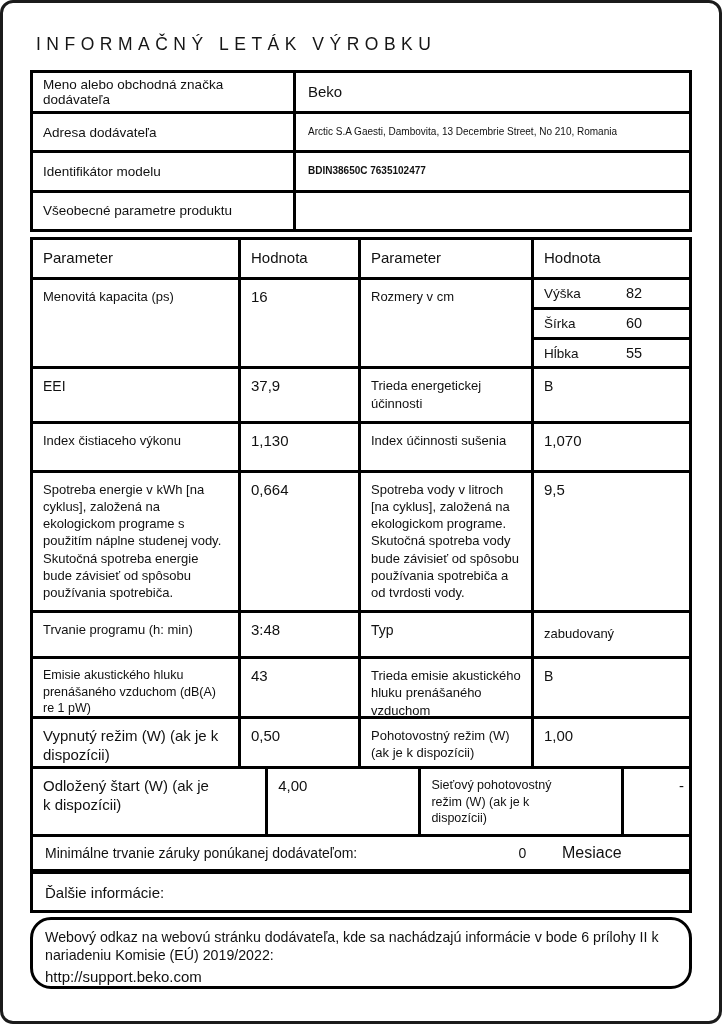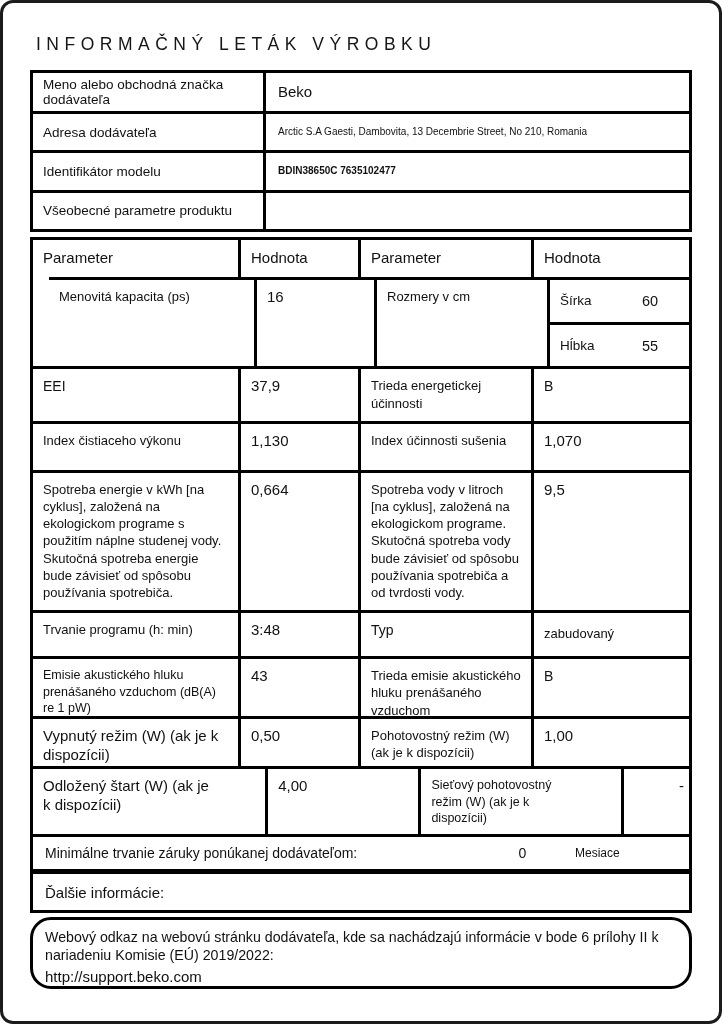--- a/index.html
+++ b/index.html
@@ -8,36 +8,36 @@
   .page { position: relative; width: 722px; height: 1024px; background: #fff; overflow: hidden; }
   .frame { position: absolute; inset: 0; border: 3px solid #1b1b1b; border-radius: 13px; pointer-events: none; }
   .title { position: absolute; left: 36px; top: 34px; font-size: 17.5px; letter-spacing: 5.5px; color: #161616; font-weight: 500; }
 
   .box { position: absolute; left: 30px; width: 662px; border: 3px solid #000; background: #fff; }
 
   
   .info-table { top: 70px; height: 162px; display: flex; flex-direction: column; }
   .info-row { display: flex; flex: 1; border-top: 3px solid #000; }
   .info-row:first-child { border-top: none; }
-  .info-label { width: 233px; border-right: 3px solid #000; display: flex; align-items: center; padding: 4px 10px; font-size: 13.5px; }
+  .info-label { width: 263px; border-right: 3px solid #000; display: flex; align-items: center; padding: 4px 10px; font-size: 13.5px; }
   .info-value { flex: 1; display: flex; align-items: center; padding: 4px 12px; font-size: 10px; line-height: 1.25; }
   .bold { font-weight: bold; }
 
   
   .param-table { top: 237px; height: 600px; display: flex; flex-direction: column; }
   .p-row { display: flex; border-top: 3px solid #000; }
   .p-row:first-child { border-top: none; }
   .c { padding: 8px 10px; border-left: 3px solid #000; overflow: hidden; }
   .c1 { width: 205px; border-left: none; }
   .c2 { width: 120px; }
   .c3 { width: 173px; }
   .c4 { flex: 1; }
   .h-row { height: 38px; }
   .h-row .c { font-size: 15px; padding-top: 9px; }
-  .r-cap  { height: 93px; margin-left: 16px; }
+  .r-cap  { height: 93px; }
   .r-eei  { height: 56px; }
   .r-idx  { height: 51px; }
   .r-en   { height: 145px; }
   .r-dur  { height: 48px; }
   .r-noise{ height: 60px; }
   .r-off  { height: 50px; }
   .r-delay{ flex: 1; gap: 40px; }
   .val { font-size: 15px; }
   .lbl13 { font-size: 13px; line-height: 1.32; }
   .lbl12 { font-size: 12.5px; line-height: 1.3; }
@@ -47,21 +47,21 @@
   .dim-row { flex: 1; display: flex; align-items: center; border-top: 3px solid #000; padding: 0 10px; }
   .dim-row:first-child { border-top: none; }
   .dim-label { font-size: 13.5px; width: 82px; }
   .dim-value { font-size: 14.5px; }
   .dash-pad { padding-left: 55px; }
 
   
   .guarantee { top: 834px; height: 38px; display: flex; align-items: center; padding: 0 12px; }
   .g-label { font-size: 14px; width: 455px; }
   .g-value { font-size: 14px; width: 45px; text-align: center; }
-  .g-unit { font-size: 12px; margin-left: 30px; }
+  .g-unit { font-size: 16px; margin-left: 17px; }
   .dalsie { top: 871px; height: 42px; display: flex; align-items: center; padding: 0 12px; font-size: 15px; }
   .weblink { top: 917px; height: 72px; padding: 8px 12px; border-radius: 21px; }
   .w-text { font-size: 14.2px; line-height: 1.3; }
   .w-url { font-size: 15px; margin-top: 3px; }
 </style>
 </head>
 <body>
 
 <div class="page">
   <div class="frame"></div>
@@ -93,20 +93,24 @@
       <div class="c c2">Hodnota</div>
       <div class="c c3">Parameter</div>
       <div class="c c4">Hodnota</div>
     </div>
 
     <div class="p-row r-cap">
       <div class="c c1 lbl13">Menovitá kapacita (ps)</div>
       <div class="c c2 val">16</div>
       <div class="c c3 lbl13">Rozmery v cm</div>
       <div class="c c4 dims">
+        <div class="dim-row">
+          <span class="dim-label">Výška</span>
+          <span class="dim-value">82</span>
+        </div>
         <div class="dim-row">
           <span class="dim-label">Šírka</span>
           <span class="dim-value">60</span>
         </div>
         <div class="dim-row">
           <span class="dim-label">Hĺbka</span>
           <span class="dim-value">55</span>
         </div>
       </div>
     </div>

